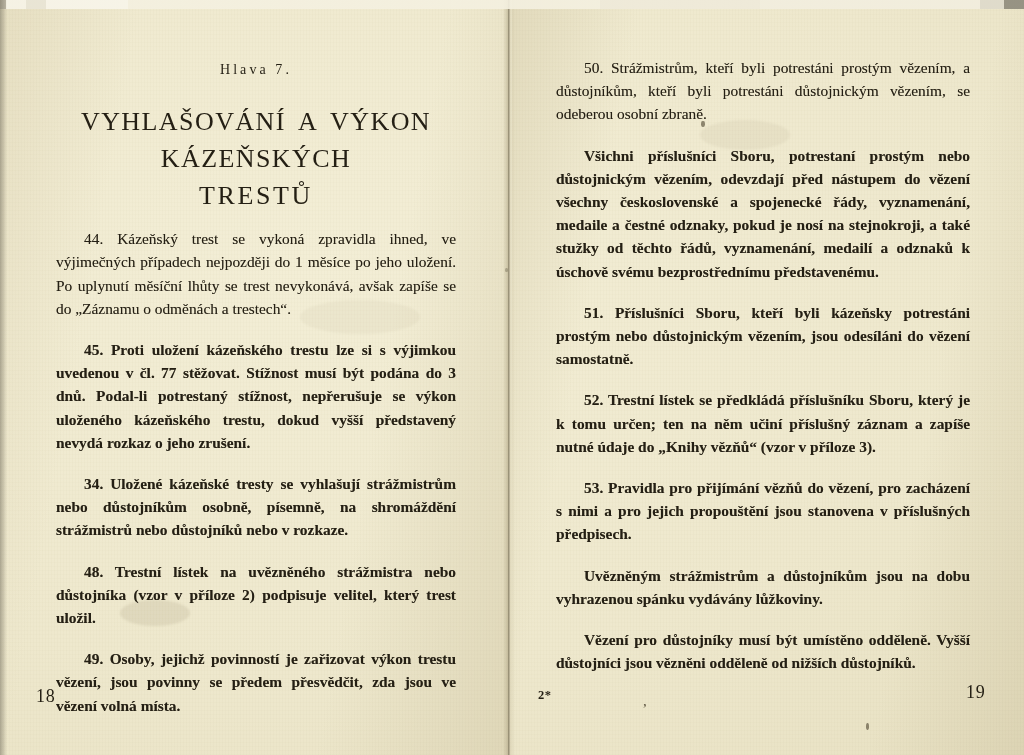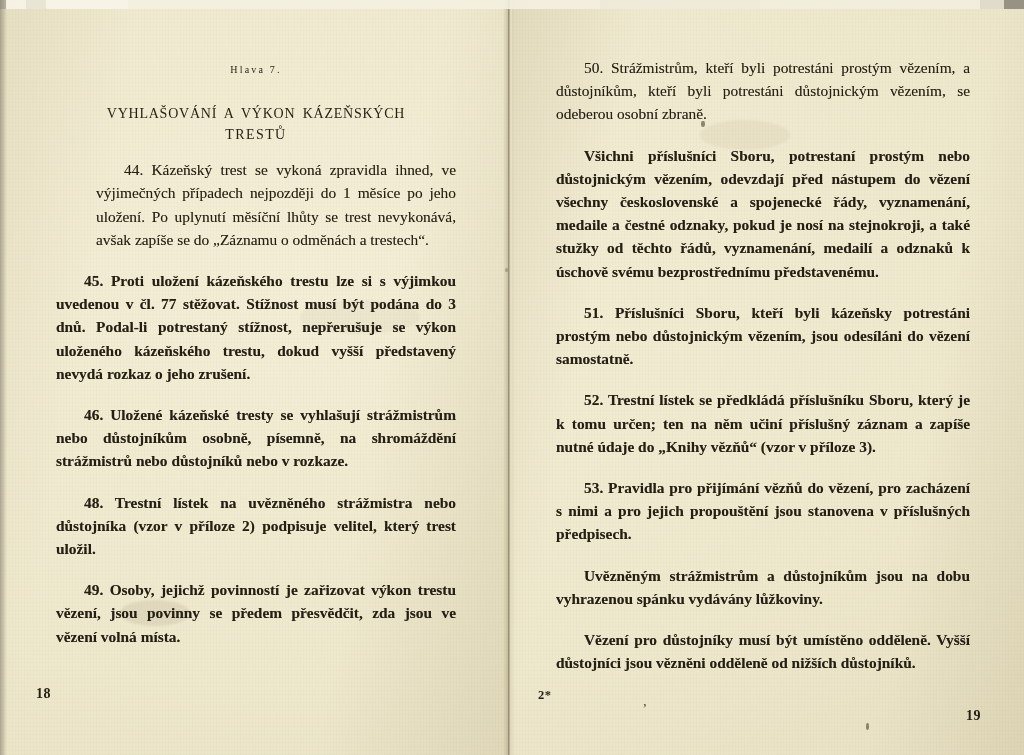--- a/index.html
+++ b/index.html
@@ -98,62 +98,61 @@
     text-align: justify;
     text-justify: inter-word;
     -webkit-hyphens: none;
     hyphens: none;
   }
   .col-left  { left: 56px;  width: 400px; }
   .col-right { left: 556px; width: 414px; }
 
   .chapter-label {
     text-align: center;
-    font-size: 10px;
+    font-size: 14px;
     letter-spacing: .22em;
     margin: 58px 0 0 0;
     text-indent: 0;
   }
   .chapter-title {
     text-align: center;
-    font-size: 14px;
-    line-height: 21px;
+    font-size: 26px;
+    line-height: 37px;
     letter-spacing: .055em;
     margin: 22px 0 4px 0;
     text-indent: 0;
     word-spacing: .22em;
   }
   .chapter-title .line2 {
     display: block;
     letter-spacing: .10em;
     word-spacing: normal;
   }
 
   p.para {
     margin: 0;
     padding: 0;
     text-indent: 28px;
   }
   p.para + p.para { margin-top: 18px; font-weight: bold; }
   .col-right > p.para:first-child { margin-top: 56px; }
-  .col-left  p.first-body { margin-top: 13px; margin-left: 40px; }
+  .col-left  p.first-body { margin-top: 13px; }
 
   
   p.para { text-shadow: 0 0 .35px rgba(40,33,18,.40); }
 
   
   .folio {
     position: absolute;
-    font-size: 14px;
+    font-size: 18px;
     letter-spacing: .04em;
-    font-weight: bold;
   }
   .folio-left   { left: 36px;  top: 686px; }
   .folio-sig    { left: 538px; top: 688px; font-size: 12.5px; font-weight: bold; }
-  .folio-right  { left: 966px; top: 708px; }
+  .folio-right  { left: 966px; top: 682px; }
 
   .comma-mark {
     position: absolute;
     left: 643px; top: 693px;
     font-size: 15px;
     color: rgba(45,38,20,.75);
   }
 </style>
 </head>
 <body>
@@ -180,21 +179,21 @@
 
     <div class="chapter-label">Hlava 7.</div>
 
     <div class="chapter-title">
       <span>VYHLAŠOVÁNÍ A VÝKON KÁZEŇSKÝCH</span>
       <span class="line2">TRESTŮ</span>
     </div>
 
     <p class="para first-body">44. Kázeňský trest se vykoná zpravidla ihned, ve výjimečných případech nejpozději do 1 měsíce po jeho uložení. Po uplynutí měsíční lhůty se trest nevykonává, avšak zapíše se do „Záznamu o odměnách a trestech“.</p>
     <p class="para">45. Proti uložení kázeňského trestu lze si s výjimkou uvedenou v čl. 77 stěžovat. Stížnost musí být podána do 3 dnů. Podal-li potrestaný stížnost, nepřerušuje se výkon uloženého kázeňského trestu, dokud vyšší představený nevydá rozkaz o jeho zrušení.</p>
-    <p class="para">46. Uložené kázeňské tresty se vyhlašují strážmistrům nebo důstojníkům osobně, písemně, na shromáždění strážmistrů nebo důstojníků nebo v rozkaze.</p>
+    <p class="para">34. Uložené kázeňské tresty se vyhlašují strážmistrům nebo důstojníkům osobně, písemně, na shromáždění strážmistrů nebo důstojníků nebo v rozkaze.</p>
     <p class="para">48. Trestní lístek na uvězněného strážmistra nebo důstojníka (vzor v příloze 2) podpisuje velitel, který trest uložil.</p>
     <p class="para">49. Osoby, jejichž povinností je zařizovat výkon trestu vězení, jsou povinny se předem přesvědčit, zda jsou ve vězení volná místa.</p>
   </div>
 
   <div class="col col-right">
     <p class="para">50. Strážmistrům, kteří byli potrestáni prostým vězením, a důstojníkům, kteří byli potrestáni důstojnickým vězením, se odeberou osobní zbraně.</p>
     <p class="para">Všichni příslušníci Sboru, potrestaní prostým nebo důstojnickým vězením, odevzdají před nástupem do vězení všechny československé a spojenecké řády, vyznamenání, medaile a čestné odznaky, pokud je nosí na stejnokroji, a také stužky od těchto řádů, vyznamenání, medailí a odznaků k úschově svému bezprostřednímu představenému.</p>
     <p class="para">51. Příslušníci Sboru, kteří byli kázeňsky potrestáni prostým nebo důstojnickým vězením, jsou odesíláni do vězení samostatně.</p>
     <p class="para">52. Trestní lístek se předkládá příslušníku Sboru, který je k tomu určen; ten na něm učiní příslušný záznam a zapíše nutné údaje do „Knihy vězňů“ (vzor v příloze 3).</p>
     <p class="para">53. Pravidla pro přijímání vězňů do vězení, pro zacházení s nimi a pro jejich propouštění jsou stanovena v příslušných předpisech.</p>

